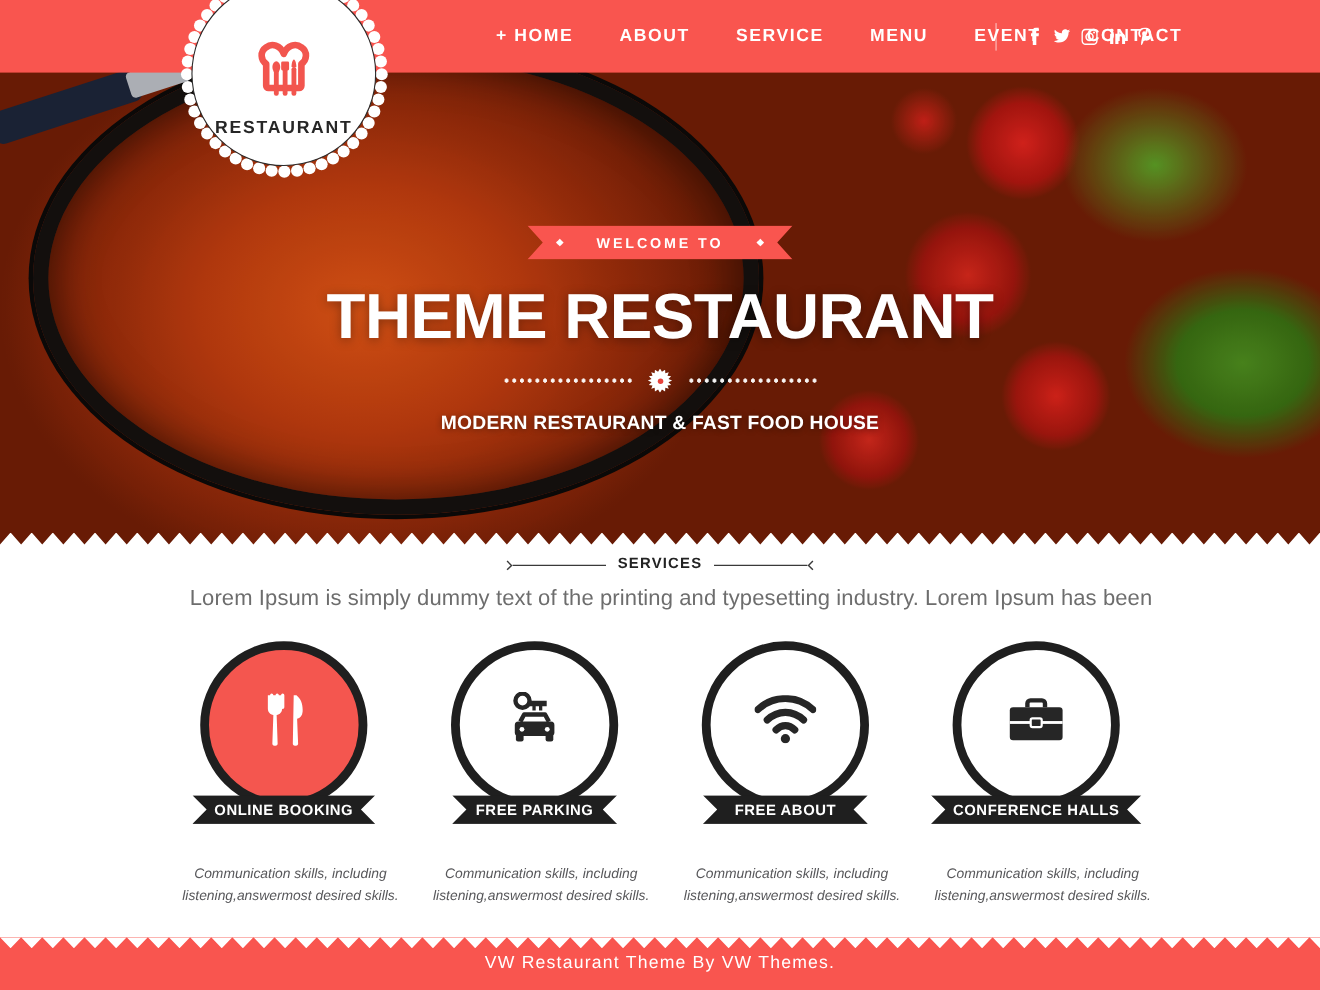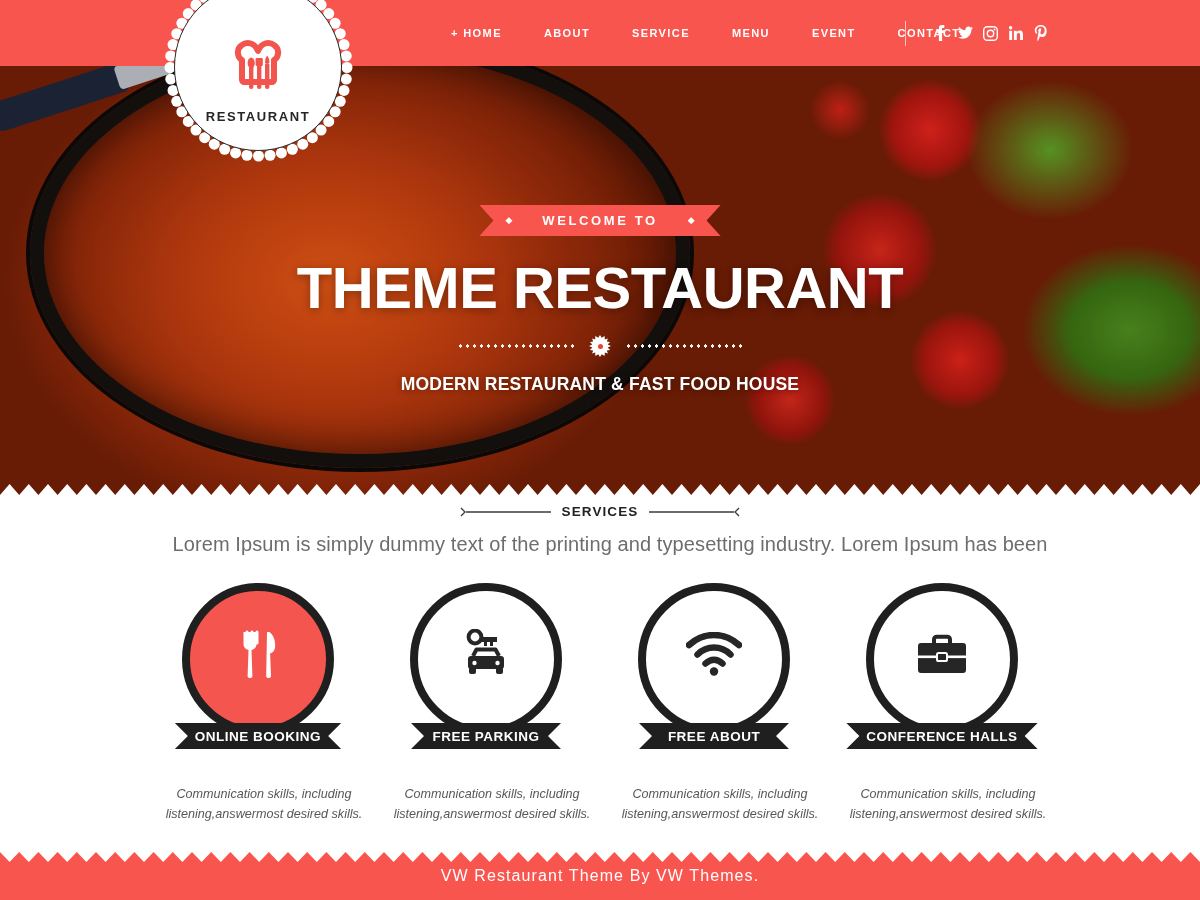--- a/index.html
+++ b/index.html
@@ -18,21 +18,21 @@
     background: #f9554f;
     z-index: 30;
   }
   .nav {
     position: absolute; left: 430px; top: 0;
     height: 66px;
     display: flex; align-items: center; gap: 0px;
   }
   .nav-item {
     color: #ffffff;
-    font-size: 11px;
+    font-size: 16px;
     font-weight: 600;
     letter-spacing: 1.4px;
     text-transform: uppercase;
     padding: 0 21px;
     white-space: nowrap;
     cursor: pointer;
     text-decoration: none;
   }
   .nav-sep {
     position: absolute; left: 905px; top: 21px;
@@ -72,21 +72,21 @@
     border-radius: 50%;
     background: #ffffff;
     border: 1.6px solid #2b2b2b;
     display: flex; flex-direction: column;
     align-items: center; justify-content: center;
     overflow: hidden;
   }
   .logo-mark { margin-top: 28px; }
   .logo-text {
     margin-top: 0;
-    font-size: 13px; font-weight: 700;
+    font-size: 16px; font-weight: 700;
     letter-spacing: 1.6px;
     color: #262626;
     text-align: right;
   }
 
   
   .hero {
     position: absolute; top: 0; left: 0;
     width: 1200px; height: 500px;
     overflow: hidden;
@@ -231,21 +231,21 @@
     text-align: center;
     color: #f0635c;
     font-family: "Liberation Serif", serif;
     font-style: italic;
     font-size: 47px;
     font-weight: 400;
     letter-spacing: 0.5px;
   }
   .sec-sub-row {
     margin-top: 4px;
-    display: flex; align-items: center; justify-content: center; gap: 11px;
+    display: flex; align-items: flex-end; justify-content: center; gap: 11px;
   }
   .sec-line { display: block; }
   .sec-sub {
     color: #232323; font-size: 13.5px; font-weight: 700; letter-spacing: 1.1px;
   }
   .sec-desc {
     margin-top: 14px;
     text-align: center;
     color: #6d6d6d;
     font-size: 20px;

